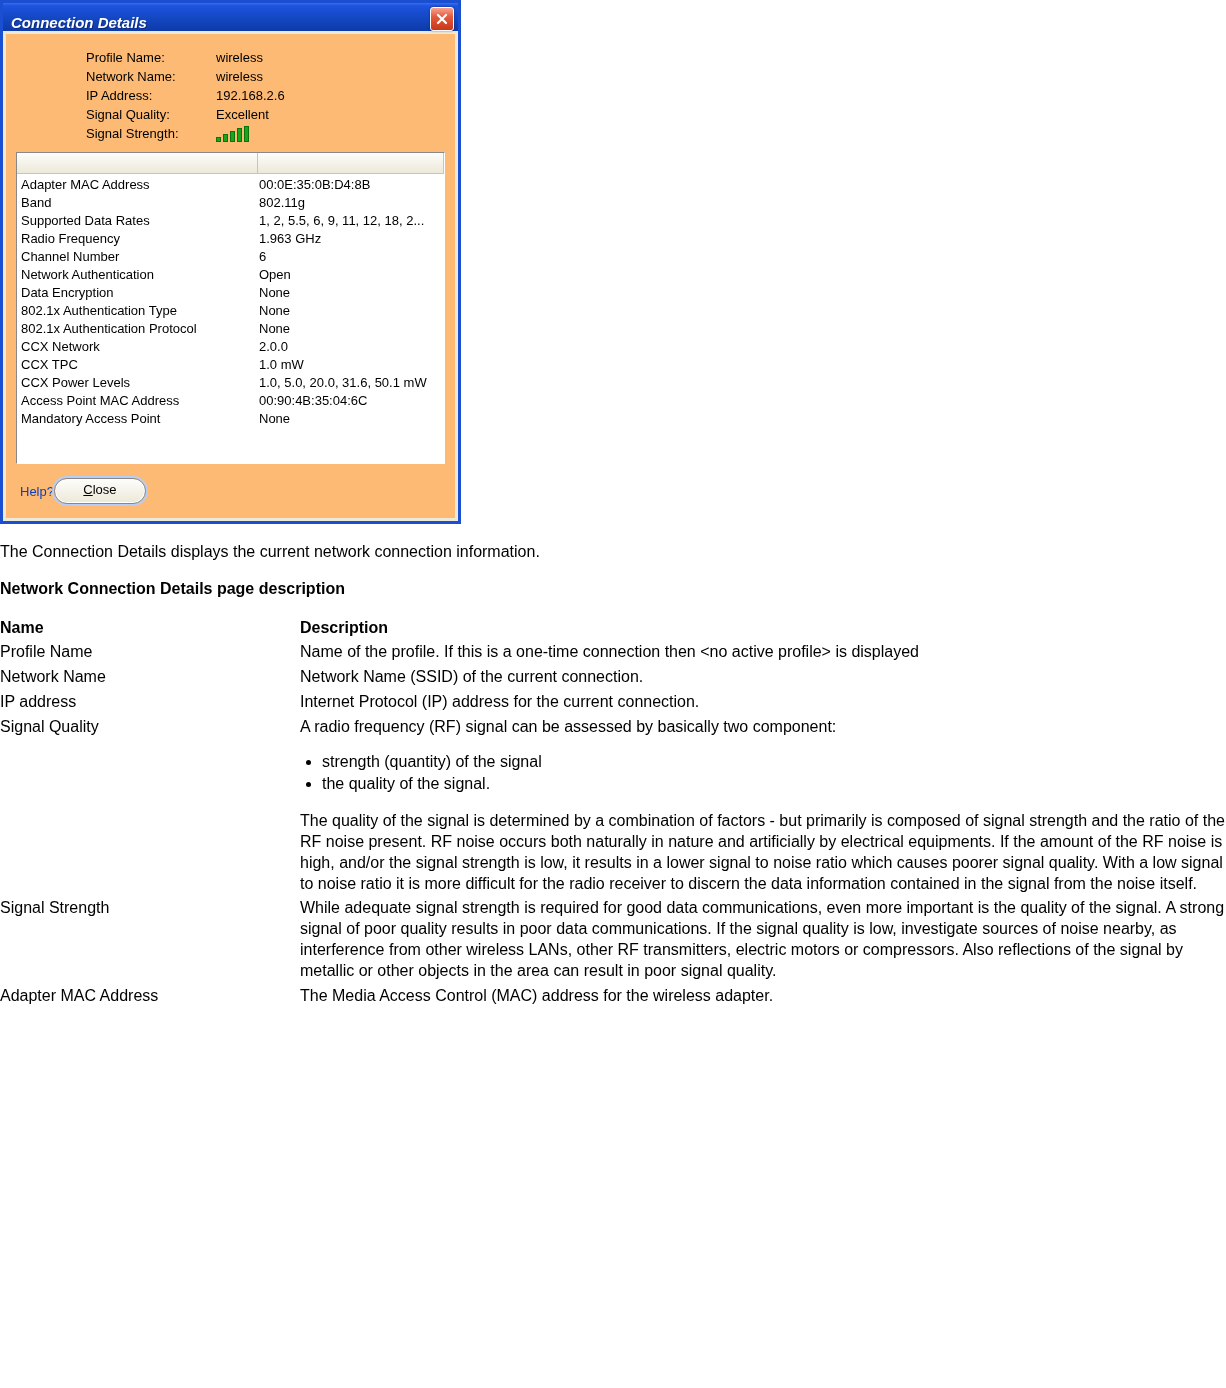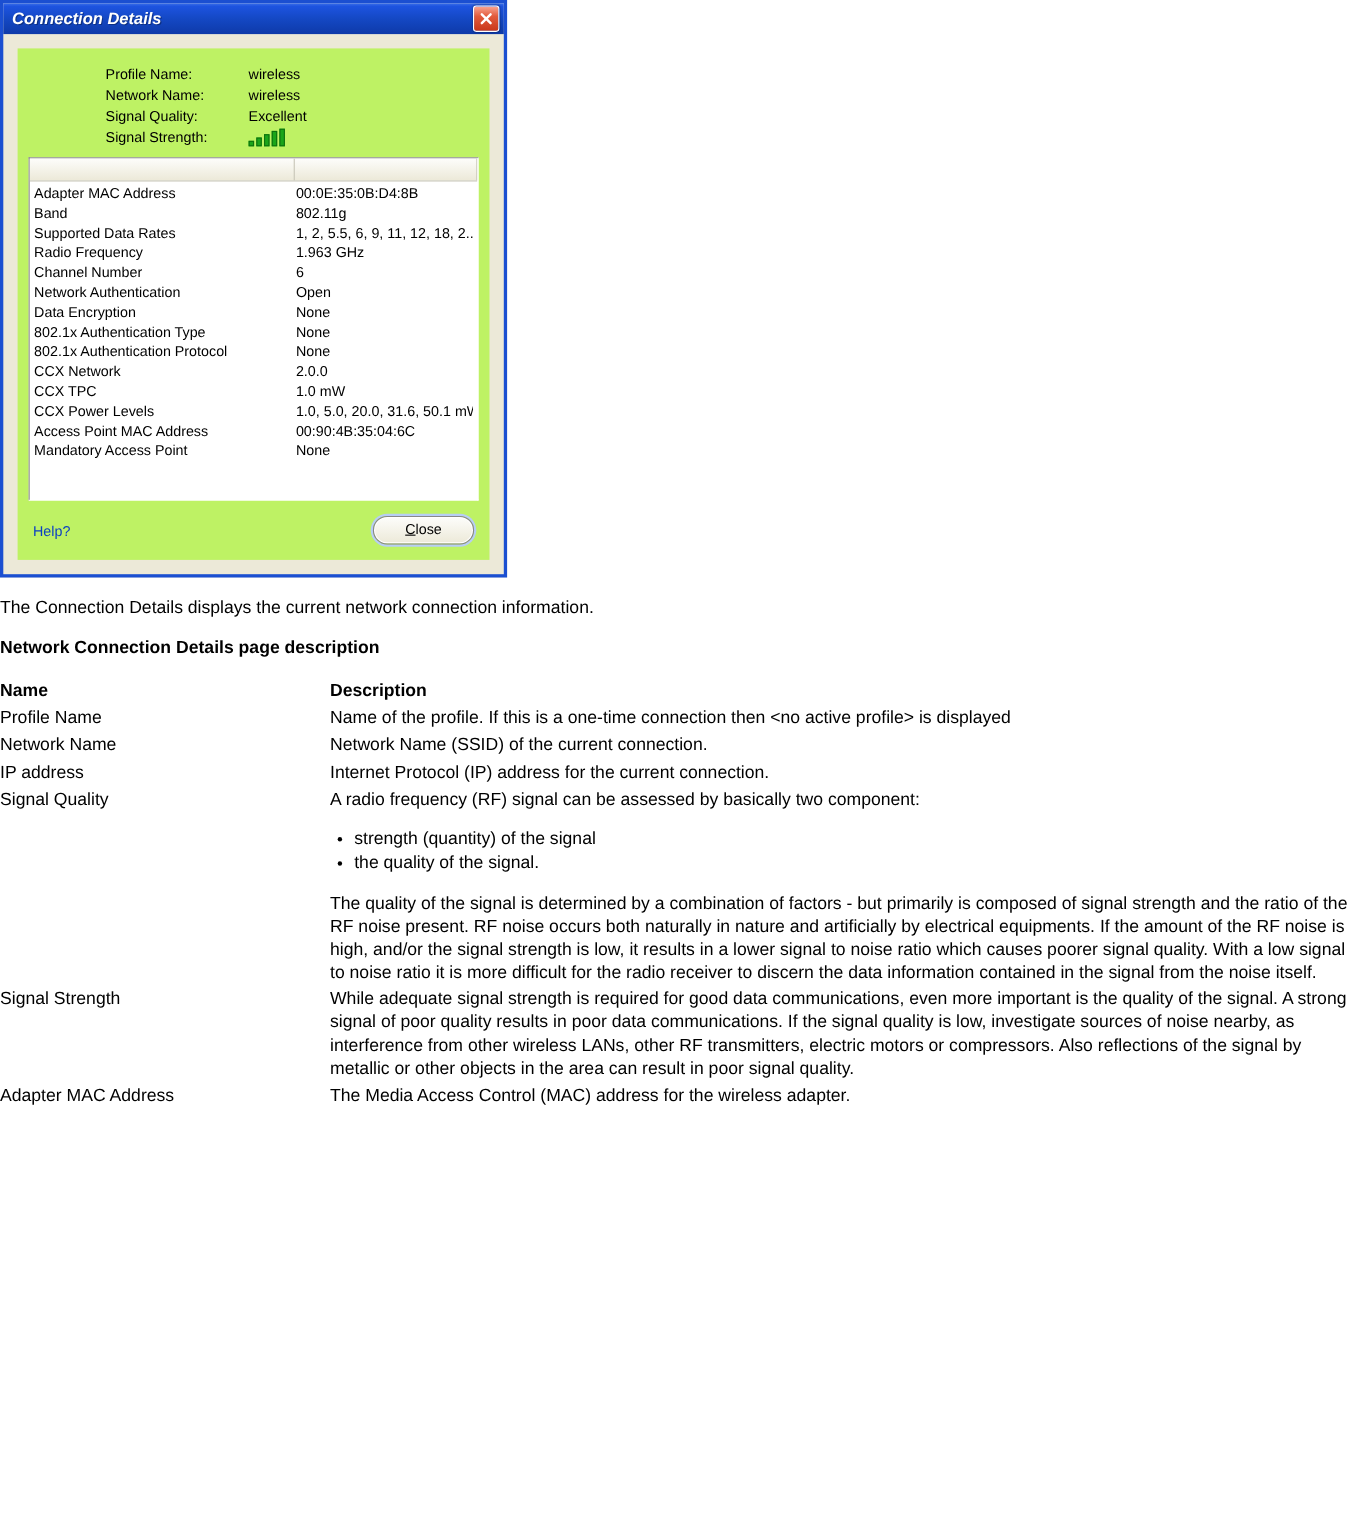--- a/index.html
+++ b/index.html
@@ -17,21 +17,21 @@
   .dialog {
     width: 455px;
     border: 3px solid #1b4fd1;
     background: #ece9d8;
     margin: 0;
   }
   .titlebar {
     background: linear-gradient(to bottom, #3a6ee8 0%, #1d53e0 10%, #1448c4 50%, #0e3aa9 100%);
     height: 28px;
     display: flex;
-    align-items: center;
+    align-items: flex-end;
     justify-content: space-between;
     padding: 0 4px 0 8px;
   }
   .titlebar-text {
     color: #fff;
     font-family: "Trebuchet MS", Tahoma, sans-serif;
     font-weight: bold;
     font-size: 15px;
     font-style: italic;
     text-shadow: 1px 1px 0 rgba(0,0,0,0.3);
@@ -42,22 +42,22 @@
     background: linear-gradient(to bottom, #f9a38f 0%, #e25b3c 40%, #c9371a 100%);
     border: 1px solid #fff;
     border-radius: 3px;
     display: flex;
     align-items: center;
     justify-content: center;
     box-shadow: 0 0 2px rgba(0,0,0,0.5);
   }
   .close-btn svg { display:block; }
   .dialog-body {
-    background: #bef264;
-    margin: 13px;
+    background: #fdba74;
+    margin: 3px;
     padding: 8px 10px 10px 10px;
   }
   .summary {
     padding: 6px 0 8px 70px;
     font-family: Tahoma, sans-serif;
     font-size: 13px;
     color: #000;
   }
   .summary-row {
     display: flex;
@@ -109,21 +109,21 @@
   }
   .list-row {
     display: flex;
     line-height: 18px;
     white-space: nowrap;
   }
   .list-row .c1 { width: 238px; overflow: hidden; }
   .list-row .c2 { flex: 1; overflow: hidden; }
   .dialog-footer {
     display: flex;
-    justify-content: space-between;
+    justify-content: flex-start;
     align-items: center;
     padding: 14px 4px 4px 4px;
     font-family: Tahoma, sans-serif;
     font-size: 13px;
   }
   .help-link {
     color: #0b3fc4;
     cursor: pointer;
   }
   .btn {
@@ -189,20 +189,24 @@
       <div class="summary">
         <div class="summary-row">
           <span class="summary-label">Profile Name:</span>
           <span class="summary-value">wireless</span>
         </div>
         <div class="summary-row">
           <span class="summary-label">Network Name:</span>
           <span class="summary-value">wireless</span>
         </div>
         <div class="summary-row">
+          <span class="summary-label">IP Address:</span>
+          <span class="summary-value">192.168.2.6</span>
+        </div>
+        <div class="summary-row">
           <span class="summary-label">Signal Quality:</span>
           <span class="summary-value">Excellent</span>
         </div>
         <div class="summary-row">
           <span class="summary-label">Signal Strength:</span>
           <span class="summary-value">
             <span class="signal-bars">
               <span style="height:5px"></span>
               <span style="height:8px"></span>
               <span style="height:11px"></span>

